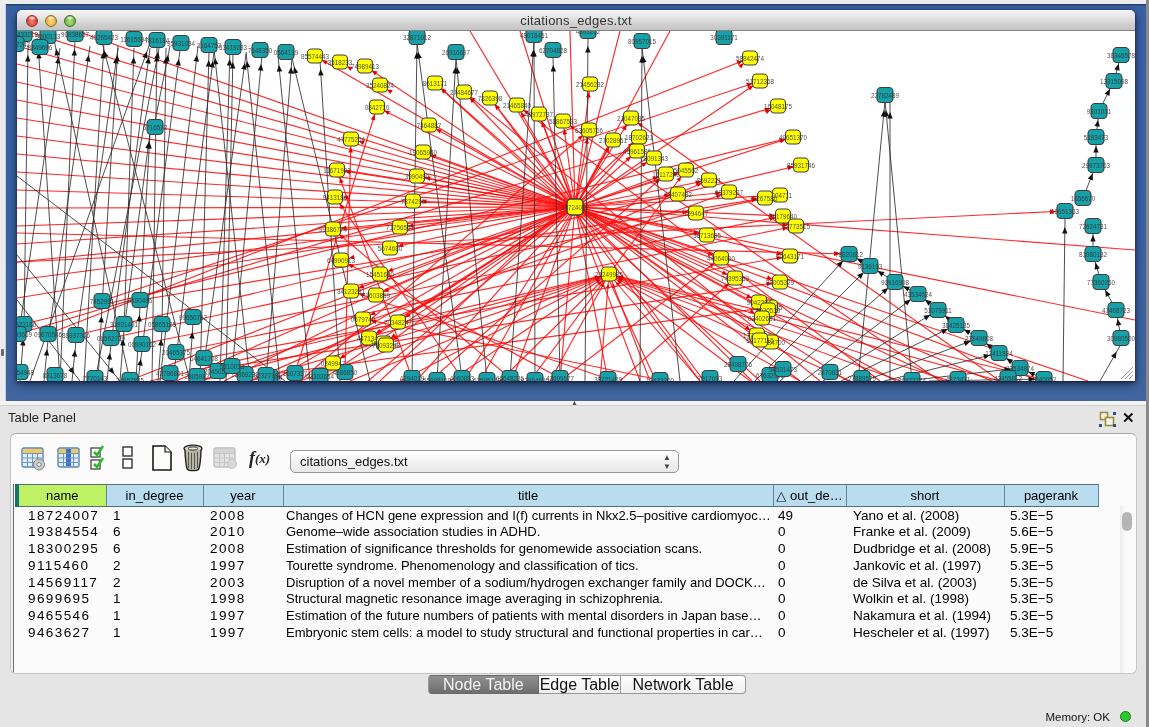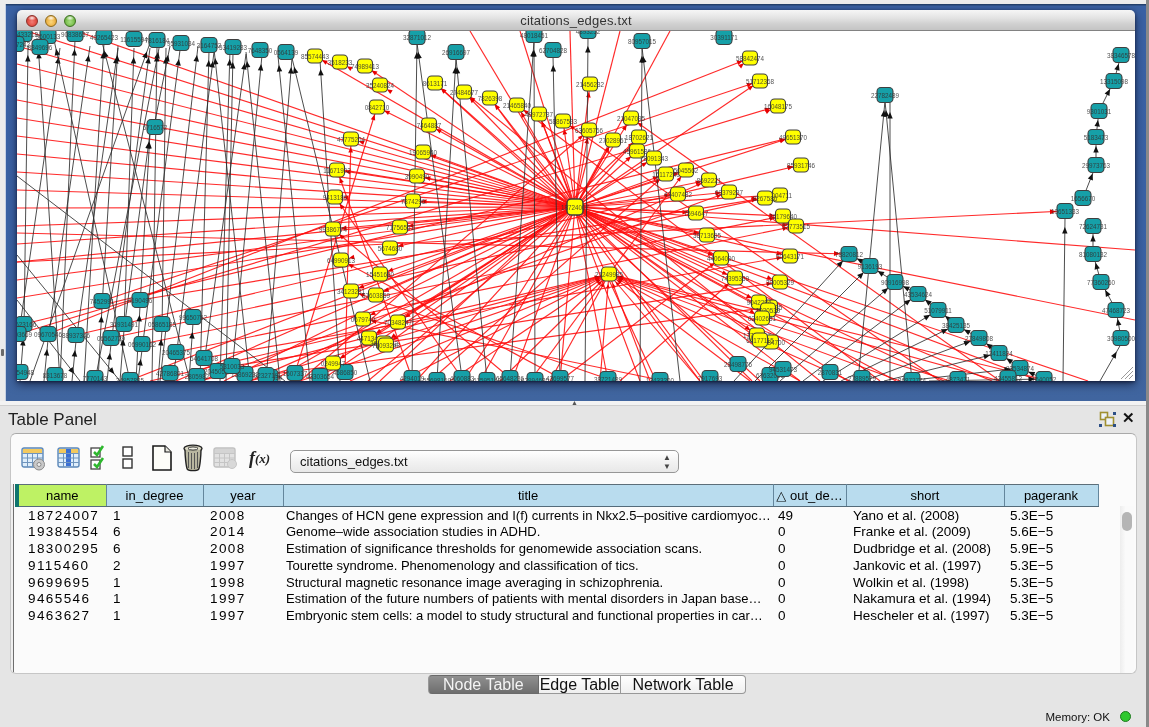--- a/index.html
+++ b/index.html
@@ -19,21 +19,21 @@
 #tly{left:28px;background:radial-gradient(ellipse 70% 45% at 50% 20%,rgba(255,255,255,.92) 0,rgba(255,255,255,0) 60%),radial-gradient(circle at 50% 60%,#fad77c 0,#f0b94f 45%,#d99e2b 85%,#a87b1e 100%);border:.5px solid #8e6a1c}
 #tlg{left:47px;background:radial-gradient(ellipse 70% 45% at 50% 20%,rgba(255,255,255,.9) 0,rgba(255,255,255,0) 60%),radial-gradient(circle at 50% 60%,#a8dc84 0,#82c556 45%,#5da534 85%,#3f7d22 100%);border:.5px solid #3c701f}
 #canvas{position:absolute;left:0;top:21px;width:1118px;height:350px;background:#fff;overflow:hidden}
 #canvas .r{stroke:#ff0d0d;stroke-width:1.15;stroke-opacity:.88}
 #canvas .k{stroke:#2e2e2e;stroke-width:1;stroke-opacity:.85}
 #canvas .nl{font-family:"Liberation Sans",sans-serif;font-size:6.3px;fill:#333;fill-opacity:.85;text-anchor:middle}
 
 #panel{position:absolute;left:0;top:401px;width:1146px;height:326px;background:#e5e5e5}
 #divstrip{position:absolute;left:0;top:0;width:1146px;height:5px;background:#f3f3f3;border-bottom:1px solid #cfcfcf}
 #phead{position:absolute;left:0;top:0;width:100%;height:31px}
-#phead .t{position:absolute;left:8px;top:9px;font-size:17px;color:#1f1f1f}
+#phead .t{position:absolute;left:8px;top:9px;font-size:13px;color:#1f1f1f}
 #pfloat{position:absolute;left:1099px;top:10px}
 #pclose{position:absolute;left:1122px;top:8px;font-size:15px;font-weight:bold;color:#111}
 #box{position:absolute;left:10px;top:32px;width:1127px;height:241px;background:#fbfbfb;
   border:1px solid #c6c6c6;border-top-color:#a9a9a9;border-radius:6px;overflow:hidden}
 #tools{position:absolute;left:0;top:0;width:100%;height:50px}
 #combo{position:absolute;left:279px;top:16px;width:389px;height:23px;border:1px solid #979797;border-radius:5px;
   background:linear-gradient(180deg,#ffffff 0,#f2f2f2 50%,#e8e8e8 100%);font-size:13px;color:#111;
   line-height:21px;padding-left:9px}
 #combo .ar{position:absolute;right:7px;top:2px;font-size:8px;color:#444;line-height:9px;text-align:center}
 
@@ -938,21 +938,21 @@
               <td class="c2">1</td>
               <td class="c3">2008</td>
               <td class="c4">Changes of HCN gene expression and I(f) currents in Nkx2.5–positive cardiomyoc…</td>
               <td class="c5">49</td>
               <td class="c6">Yano et al. (2008)</td>
               <td class="c7">5.3E−5</td>
             </tr>
 <tr>
               <td class="c1">19384554</td>
               <td class="c2">6</td>
-              <td class="c3">2014</td>
+              <td class="c3">2010</td>
               <td class="c4">Genome–wide association studies in ADHD.</td>
               <td class="c5">0</td>
               <td class="c6">Franke et al. (2009)</td>
               <td class="c7">5.6E−5</td>
             </tr>
 <tr>
               <td class="c1">18300295</td>
               <td class="c2">6</td>
               <td class="c3">2008</td>
               <td class="c4">Estimation of significance thresholds for genomewide association scans.</td>
@@ -960,20 +960,29 @@
               <td class="c6">Dudbridge et al. (2008)</td>
               <td class="c7">5.9E−5</td>
             </tr>
 <tr>
               <td class="c1">9115460</td>
               <td class="c2">2</td>
               <td class="c3">1997</td>
               <td class="c4">Tourette syndrome. Phenomenology and classification of tics.</td>
               <td class="c5">0</td>
               <td class="c6">Jankovic et al. (1997)</td>
+              <td class="c7">5.3E−5</td>
+            </tr>
+<tr>
+              <td class="c1">14569117</td>
+              <td class="c2">2</td>
+              <td class="c3">2003</td>
+              <td class="c4">Disruption of a novel member of a sodium/hydrogen exchanger family and DOCK…</td>
+              <td class="c5">0</td>
+              <td class="c6">de Silva et al. (2003)</td>
               <td class="c7">5.3E−5</td>
             </tr>
 <tr>
               <td class="c1">9699695</td>
               <td class="c2">1</td>
               <td class="c3">1998</td>
               <td class="c4">Structural magnetic resonance image averaging in schizophrenia.</td>
               <td class="c5">0</td>
               <td class="c6">Wolkin et al. (1998)</td>
               <td class="c7">5.3E−5</td>

